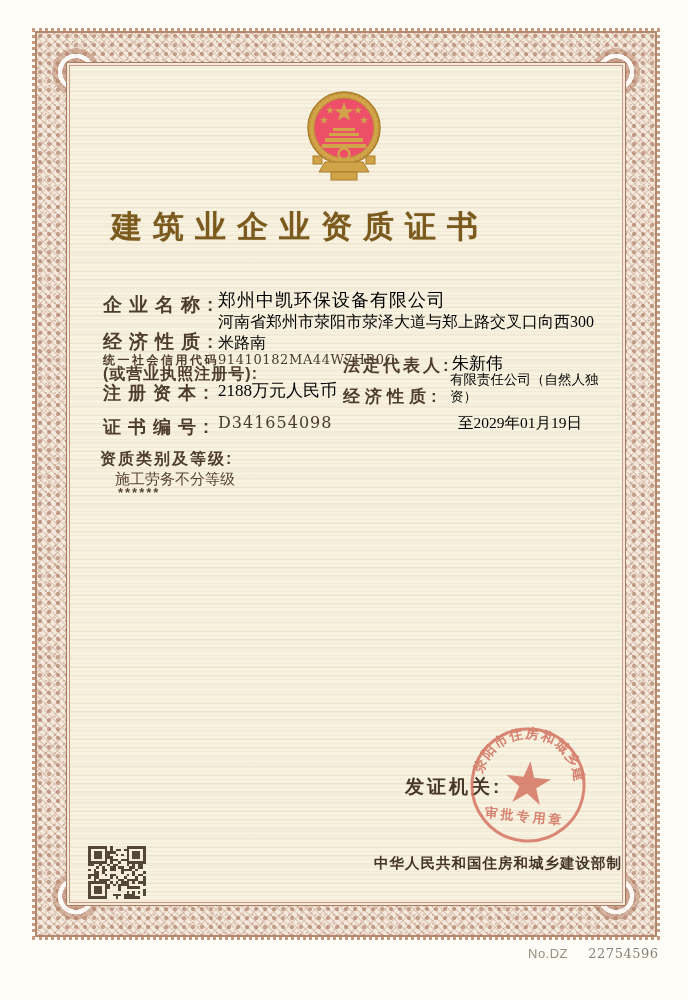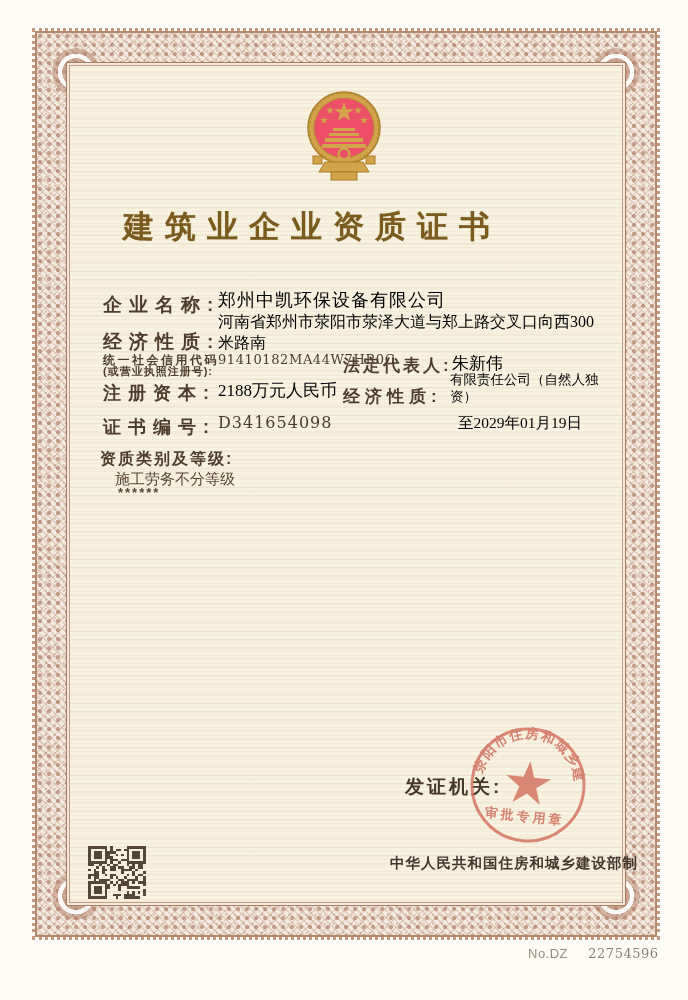--- a/index.html
+++ b/index.html
@@ -46,21 +46,21 @@
   .abs{position:absolute;white-space:nowrap;}
   .lbl{font-weight:bold;color:#4e3d2c;font-size:19px;letter-spacing:7px;}
   .lbl-sm{font-weight:bold;color:#4e3d2c;font-size:17px;letter-spacing:3px;}
   .val{font-family:"Liberation Serif","DejaVu Serif",serif;color:#000000;font-size:17px;}
   .num{font-family:"DejaVu Serif","Liberation Serif",serif;color:#4a3c2c;}
   .title{
     font-size:31px;font-weight:bold;letter-spacing:11px;color:#7b5a1e;
     text-shadow:0 0 1px rgba(123,90,30,.4);
   }
   .subtitle{font-size:14px;font-weight:bold;letter-spacing:9px;color:#4a3a28;}
-  .wrapper-center{left:48px;width:528px;text-align:center;}
+  .wrapper-center{left:36px;width:528px;text-align:center;}
   .wrap{white-space:normal;}
   .seal-svg{opacity:.82;transform:rotate(6deg);}
   .footer-text{font-size:12px;color:#97907e;letter-spacing:.5px;}
   .qr{
     position:absolute;left:88px;top:846px;width:58px;height:53px;
     display:grid;grid-template-rows:repeat(21,1fr);grid-template-columns:repeat(21,1fr);
     gap:0;
   }
   .qr i{background:#544638;display:block;}
 </style>
@@ -99,21 +99,21 @@
 
   <div class="abs wrapper-center title" style="top:206px;">建筑业企业资质证书</div>
 
   <div class="abs lbl" style="left:103px;top:292px;">企业名称:</div>
   <div class="abs val" style="left:218px;top:288px;font-size:18px;letter-spacing:1px;">郑州中凯环保设备有限公司</div>
 
   <div class="abs lbl" style="left:103px;top:329px;">经济性质:</div>
   <div class="abs val wrap" style="left:218px;top:311px;width:380px;font-size:16px;line-height:21px;">河南省郑州市荥阳市荥泽大道与郑上路交叉口向西300米路南</div>
 
   <div class="abs" style="left:103px;top:352px;font-size:12px;font-weight:bold;letter-spacing:2.5px;color:#4e3d2c;">统一社会信用代码</div>
-  <div class="abs" style="left:103px;top:364px;font-size:11px;font-weight:bold;letter-spacing:1px;color:#4e3d2c;">(或营业执照注册号):</div>
+  <div class="abs" style="left:103px;top:364px;font-size:16px;font-weight:bold;letter-spacing:1px;color:#4e3d2c;">(或营业执照注册号):</div>
   <div class="abs num" style="left:218px;top:352px;font-size:13px;letter-spacing:.6px;">91410182MA44W7HR0C</div>
 
   <div class="abs lbl-sm" style="left:343px;top:354px;">法定代表人:</div>
   <div class="abs val" style="left:452px;top:352px;">朱新伟</div>
 
   <div class="abs lbl" style="left:103px;top:381px;font-size:18px;">注册资本:</div>
   <div class="abs val" style="left:218px;top:379px;">2188万元人民币</div>
 
   <div class="abs lbl-sm" style="left:343px;top:385px;letter-spacing:5px;">经济性质:</div>
   <div class="abs val wrap" style="left:450px;top:371px;width:172px;font-size:13.5px;line-height:17px;">有限责任公司（自然人独资）</div>
@@ -135,21 +135,21 @@
     </defs>
     <circle cx="62" cy="62" r="56" fill="none" stroke="#d4705f" stroke-width="3"></circle>
     <text font-size="13.5" fill="#cf6a58" font-weight="bold" letter-spacing="1.5">
       <textPath href="#sealArc" startOffset="4%">荥阳市住房和城乡建设局</textPath>
     </text>
     <polygon points="62,38 67.3,54.2 84.4,54.2 70.5,64.3 75.8,80.6 62,70.5 48.2,80.6 53.5,64.3 39.6,54.2 56.7,54.2" fill="#d4705f"></polygon>
     <text x="62" y="98" text-anchor="middle" font-size="13" fill="#cf6a58" font-weight="bold" letter-spacing="3">审批专用章</text>
   </svg>
 
 
-  <div class="abs" style="left:374px;top:854px;font-size:14.5px;font-weight:bold;letter-spacing:1px;color:#44362a;margin-left:16px;">中华人民共和国住房和城乡建设部制</div>
+  <div class="abs" style="left:374px;top:854px;font-size:14.5px;font-weight:bold;letter-spacing:1px;color:#44362a;">中华人民共和国住房和城乡建设部制</div>
 
   <div class="qr">
       <i style="grid-row:1;grid-column:1"></i>
       <i style="grid-row:1;grid-column:2"></i>
       <i style="grid-row:1;grid-column:3"></i>
       <i style="grid-row:1;grid-column:4"></i>
       <i style="grid-row:1;grid-column:5"></i>
       <i style="grid-row:1;grid-column:6"></i>
       <i style="grid-row:1;grid-column:7"></i>
       <i style="grid-row:1;grid-column:9"></i>

